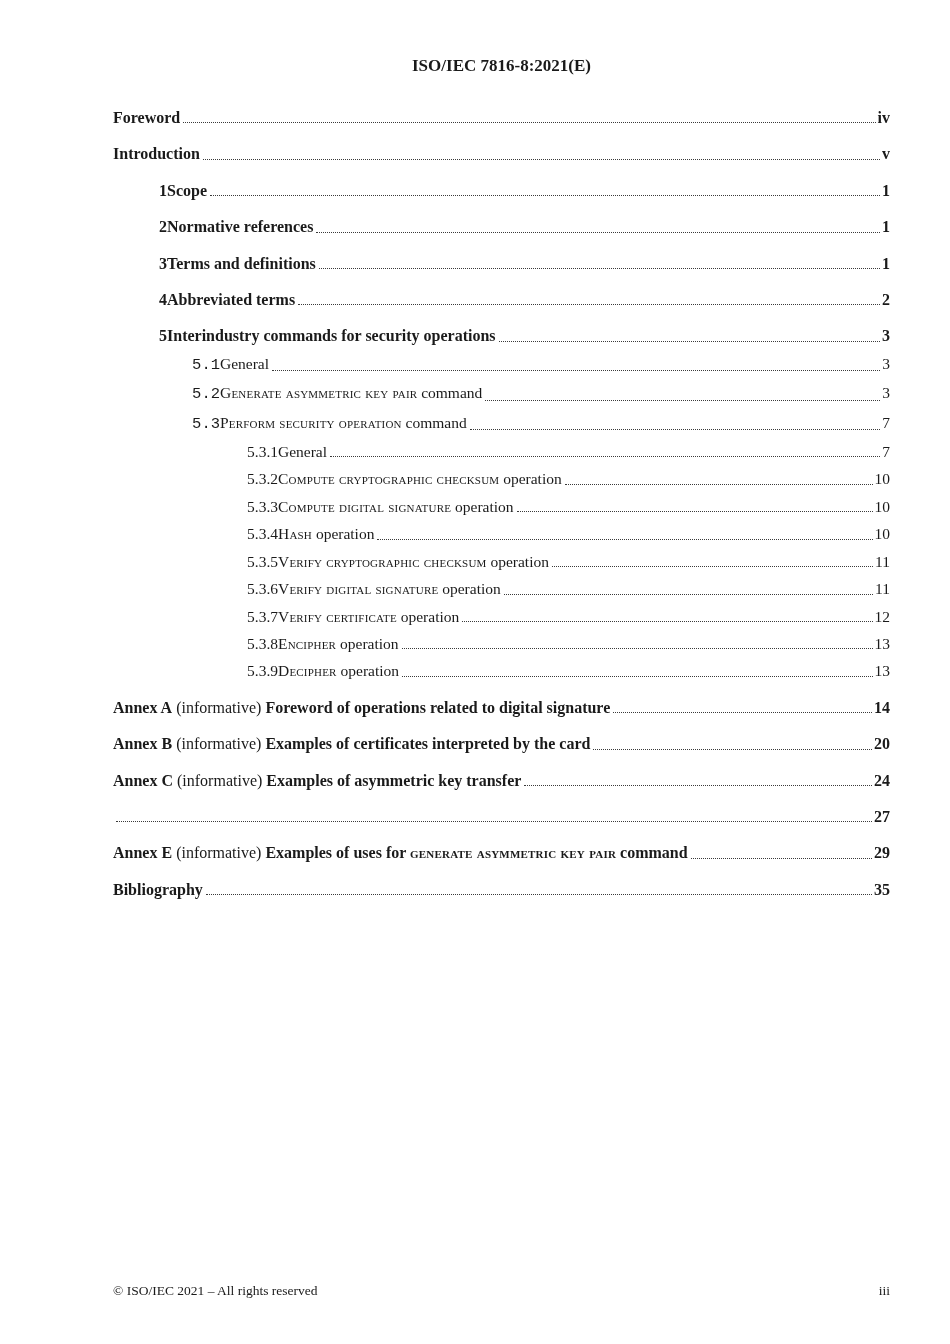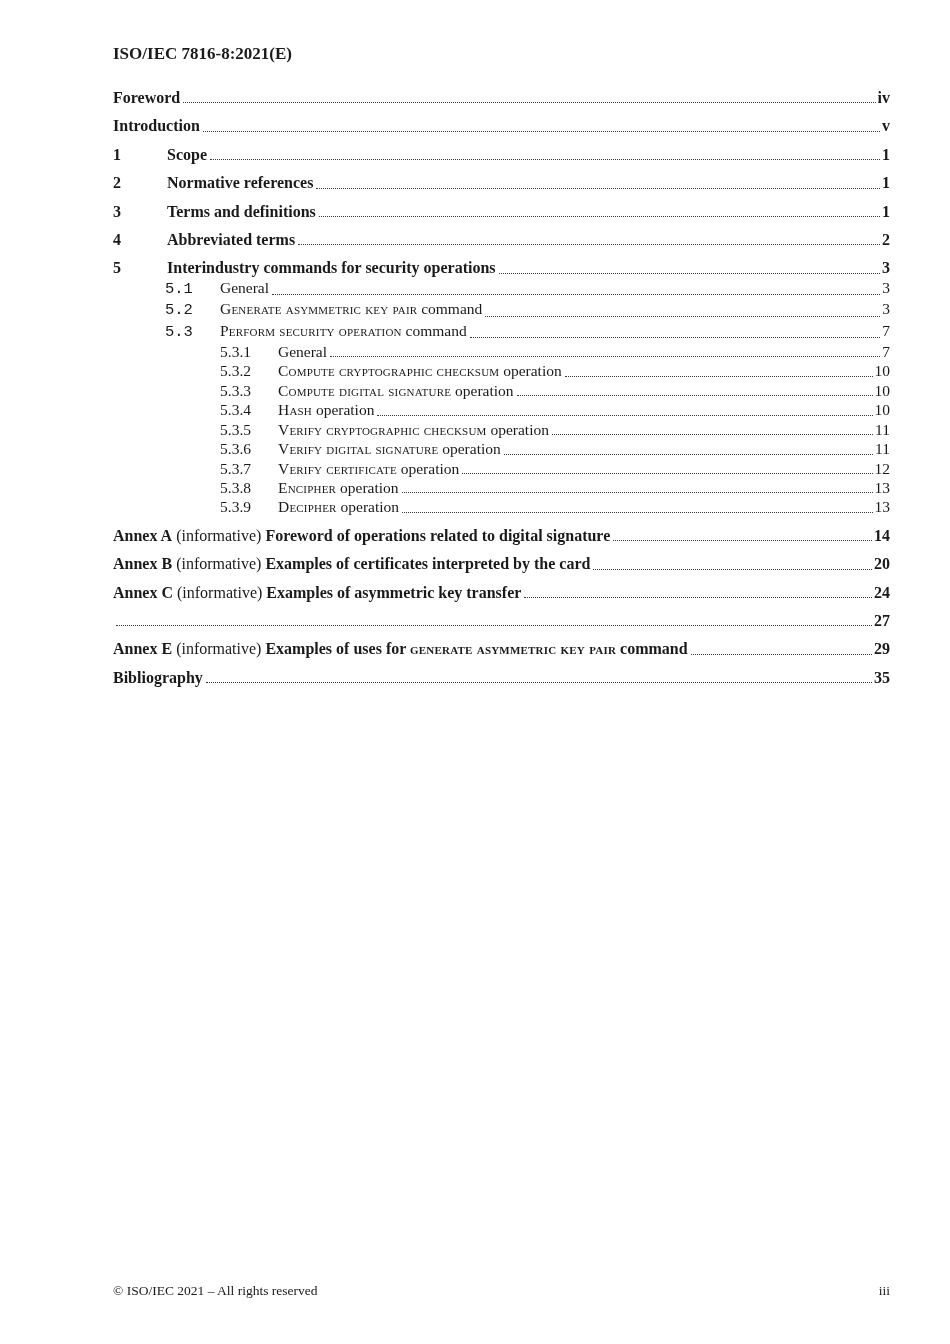--- a/index.html
+++ b/index.html
@@ -10,22 +10,22 @@
     margin: 0 auto;
     background: #ffffff;
     color: #1a1a1a;
     font-family: "Liberation Serif", "DejaVu Serif", serif;
     overflow: hidden;
     box-sizing: border-box;
   }
   .content { padding: 0 60px 0 113px; }
 
   .doc-header {
-    padding-top: 44px;
-    text-align: left;
+    padding-top: 56px;
+    text-align: center;
     font-weight: bold;
     font-size: 17px;
     line-height: 20px;
     font-family: Liberation Serif, serif;
   }
 
   .contents-bar {
     margin-top: 56px;
     display: flex;
     align-items: baseline;
@@ -33,20 +33,21 @@
   }
   .contents-title { font-size: 25px; font-weight: bold; line-height: 29px; }
   .page-label { font-size: 13.5px; }
 
   .toc { margin-top: 24px; }
   .row {
     display: flex;
     align-items: baseline;
     font-size: 15.5px;
     line-height: 19.4px;
+    text-align: right;
   }
   .row.main { font-size: 16px; }
   .row.gap { margin-top: 9px; }
   .toc .row:first-child { margin-top: 0; }
 
   .b { font-weight: bold; }
   .sc { font-variant: small-caps; letter-spacing: 0.2px; }
   .t { white-space: nowrap; }
 
   .n1 { flex: none; width: 54px; font-weight: bold; }
@@ -55,21 +56,21 @@
   .i3 { padding-left: 107px; }
   .n3 { flex: none; width: 58px; }
 
   .leader {
     flex: 1 1 12px;
     align-self: flex-end;
     margin: 0 2px 4px 3px;
     border-bottom: 1.6px dotted #3a3a3a;
     min-width: 10px;
   }
-  .pg { flex: none; }
+  .pg { flex: none; margin-top: 8px; }
 
   .doc-footer {
     position: absolute;
     left: 113px;
     right: 60px;
     top: 1282px;
     display: flex;
     justify-content: space-between;
     font-size: 13.5px;
     line-height: 17px;

